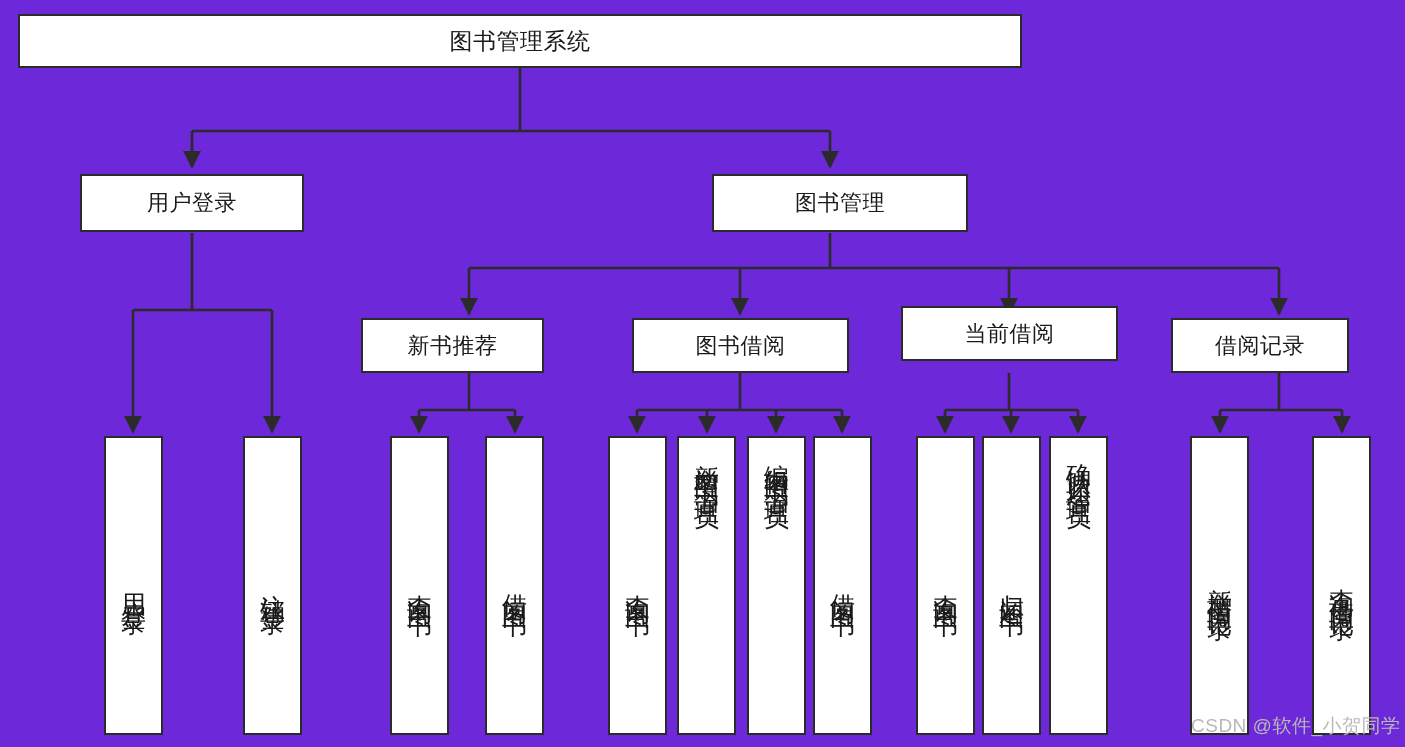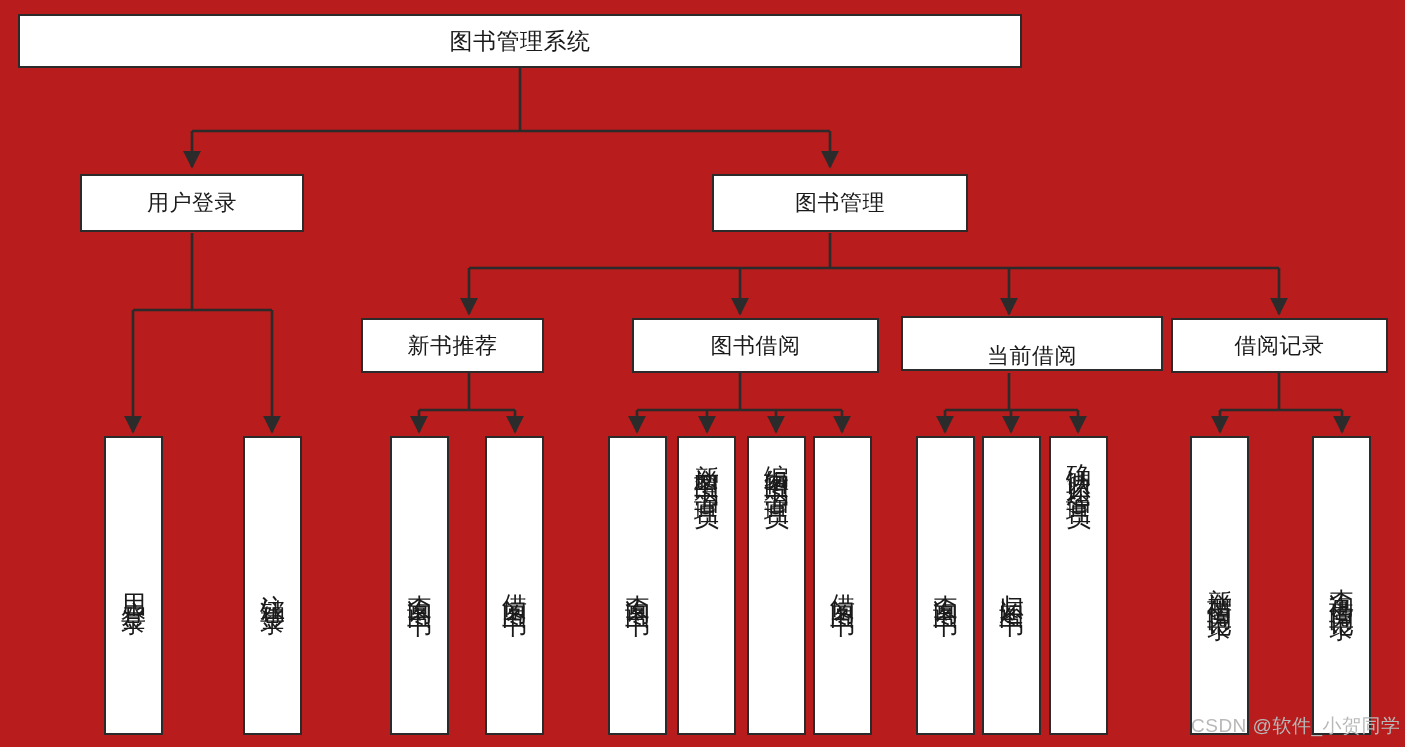--- a/index.html
+++ b/index.html
@@ -7,21 +7,21 @@
     padding: 0;
     background: #ffffff;
   }
   body {
     font-family: "Liberation Sans", "DejaVu Sans", sans-serif;
   }
   #canvas {
     position: relative;
     width: 1405px;
     height: 747px;
-    background: #b91c1c;
+    background: #6d28d9;
     overflow: hidden;
   }
   #edges {
     position: absolute;
     left: 0;
     top: 0;
     width: 1405px;
     height: 747px;
     pointer-events: none;
   }
@@ -136,27 +136,27 @@
   <div class="node horiz" style="left:80px; top:174px; width:224px; height:58px;">
     <span class="node-label">用户登录</span>
   </div>
   <div class="node horiz" style="left:712px; top:174px; width:256px; height:58px;">
     <span class="node-label">图书管理</span>
   </div>
 
   <div class="node horiz" style="left:361px; top:318px; width:183px; height:55px;">
     <span class="node-label">新书推荐</span>
   </div>
-  <div class="node horiz" style="left:632px; top:318px; width:247px; height:55px;">
+  <div class="node horiz" style="left:632px; top:318px; width:217px; height:55px;">
     <span class="node-label">图书借阅</span>
   </div>
-  <div class="node horiz" style="left:901px; top:316px; width:262px; height:55px;align-items:flex-end;">
+  <div class="node horiz" style="left:901px; top:306px; width:217px; height:55px;">
     <span class="node-label">当前借阅</span>
   </div>
-  <div class="node horiz" style="left:1171px; top:318px; width:217px; height:55px;">
+  <div class="node horiz" style="left:1171px; top:318px; width:178px; height:55px;">
     <span class="node-label">借阅记录</span>
   </div>
 
   <div class="node vert center-v" style="left:104px; top:436px; width:59px; height:299px;">
     <span class="node-label">用户登录</span>
   </div>
   <div class="node vert center-v" style="left:243px; top:436px; width:59px; height:299px;">
     <span class="node-label">注销登录</span>
   </div>
 

